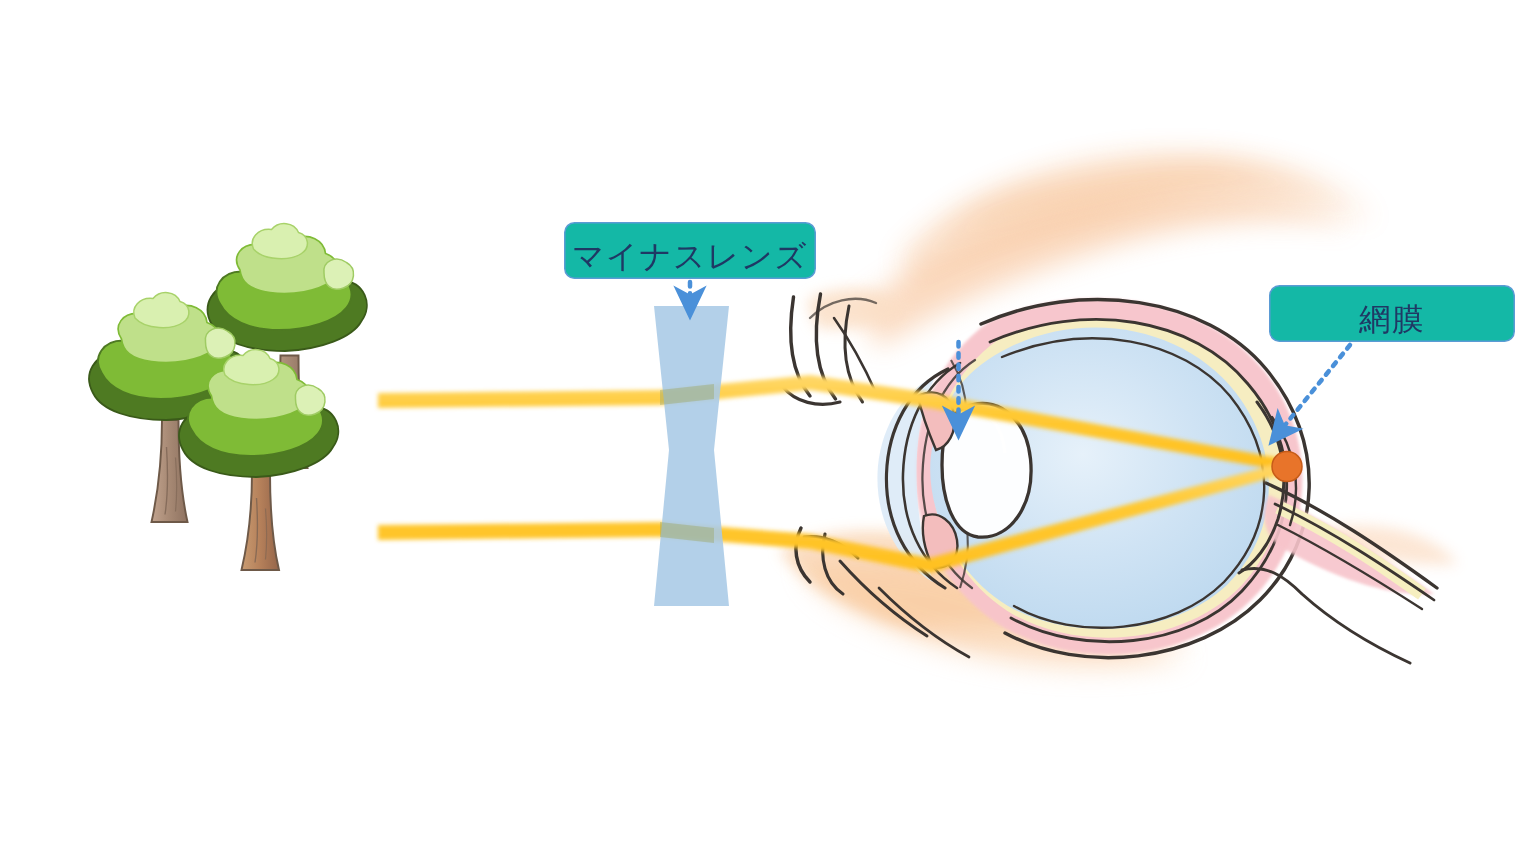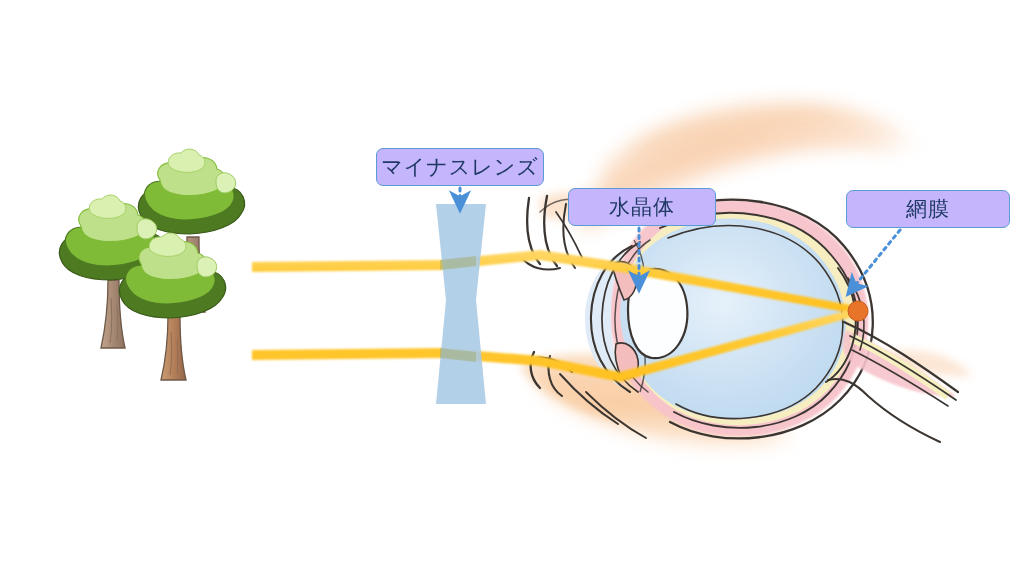--- a/index.html
+++ b/index.html
@@ -18,25 +18,25 @@
   #scene {
     position: absolute;
     left: 0;
     top: 0;
     width: 1024px;
     height: 576px;
   }
   .label-box {
     position: absolute;
     box-sizing: border-box;
-    background: #c4b5fd;
+    background: #14b8a6;
     border: 1.4px solid #5B9BD5;
     border-radius: 7px;
     display: flex;
-    align-items: center;
+    align-items: flex-end;
     justify-content: center;
     color: #1F3864;
     font-size: 21px;
     letter-spacing: 1px;
     white-space: nowrap;
     font-family: "Liberation Sans", sans-serif;
   }
   #label-minus-lens { left: 376px; top: 148px; width: 168px; height: 38px; }
   #label-crystalline { left: 568px; top: 188px; width: 148px; height: 38px; }
   #label-retina      { left: 846px; top: 190px; width: 164px; height: 38px; }
@@ -295,21 +295,18 @@
       <line x1="460" y1="188" x2="460" y2="202" stroke="#4A90D9" stroke-width="3" stroke-dasharray="3 4.5" stroke-linecap="round" marker-end="url(#arrowBlue)"></line>
       <line x1="639" y1="228" x2="639" y2="282" stroke="#4A90D9" stroke-width="3" stroke-dasharray="3 4.5" stroke-linecap="round" marker-end="url(#arrowBlue)"></line>
       <line x1="900" y1="230" x2="853" y2="288" stroke="#4A90D9" stroke-width="3" stroke-dasharray="3 4.5" stroke-linecap="round" marker-end="url(#arrowBlue)"></line>
     </g>
   </svg>
 
   <div class="label-box" id="label-minus-lens">
     <span>マイナスレンズ</span>
   </div>
 
-  <div class="label-box" id="label-crystalline">
-    <span>水晶体</span>
-  </div>
 
   <div class="label-box" id="label-retina">
     <span>網膜</span>
   </div>
 
 </div>
 
 </body></html>

